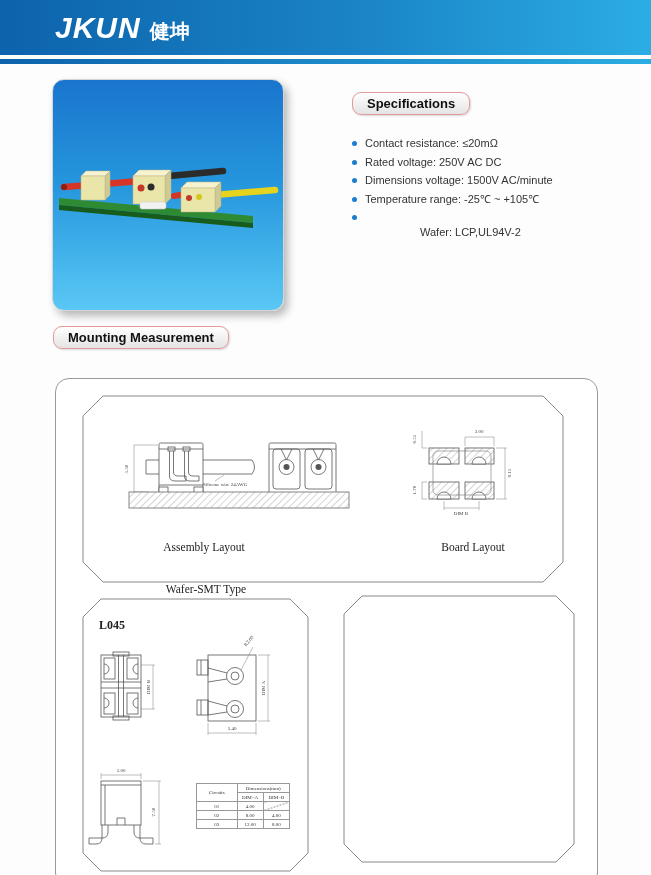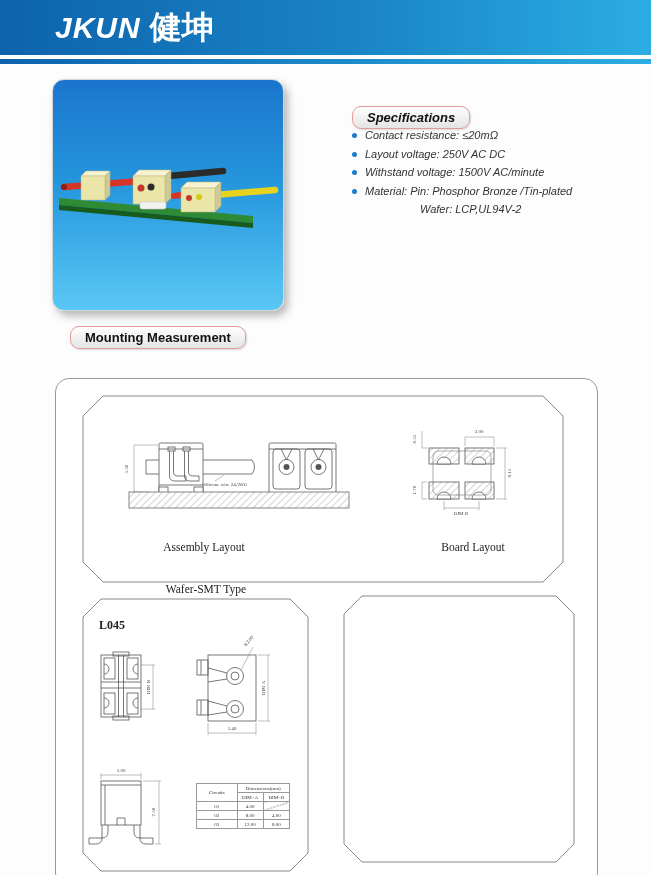--- a/index.html
+++ b/index.html
@@ -7,47 +7,47 @@
         font-family:"Liberation Sans", sans-serif;}
   .abs{position:absolute;}
 
   
   .header{left:0;top:0;width:651px;height:55px;
           background:linear-gradient(90deg,#0d63ac 0%,#1a84c6 55%,#2bade3 100%);
           display:flex;align-items:center;justify-content:space-between;
           padding:0 52px 0 55px;box-sizing:border-box;}
   .logo{color:#fff;font-weight:bold;font-style:italic;display:flex;align-items:baseline;gap:9px;}
   .logo-en{font-size:30px;letter-spacing:1px;}
-  .logo-cn{font-size:32px;font-style:normal;font-weight:bold;}
+  .logo-cn{font-size:20px;font-style:normal;font-weight:bold;}
   .series-title{color:#fff;font-weight:bold;font-size:15px;letter-spacing:.5px;}
   .header-strip{left:0;top:59px;width:651px;height:5px;
           background:linear-gradient(90deg,#0d63ac 0%,#2bade3 100%);}
 
   
   .photo{left:52px;top:79px;width:230px;height:230px;border-radius:12px;
          border:1px solid #d5d5d5;
          background:linear-gradient(180deg,#1a75cd 0%,#2596dd 45%,#5ac8f5 100%);
          box-shadow:4px 5px 8px rgba(0,0,0,.28);}
 
   
   .badge{display:inline-block;padding:3px 14px;border:1px solid #e39a9a;border-radius:9px;
          background:linear-gradient(180deg,#ffffff,#e4e4e4);
          font-size:13px;font-weight:bold;color:#111;box-shadow:1px 1px 2px rgba(0,0,0,.15);}
 
   
-  .spec-panel{left:352px;top:106px;width:275px;font-style:italic;}
-  .spec-list{}
+  .spec-panel{left:352px;top:92px;width:275px;}
+  .spec-list{margin-top:22px;}
   .spec-item{display:flex;align-items:flex-start;font-size:11px;line-height:13px;
              color:#333;margin-bottom:5.5px;}
   .dot{width:5px;height:5px;border-radius:50%;background:#1b7dcd;flex:none;
        margin:4px 8px 0 0;}
   .wafer-line{font-size:11px;line-height:13px;color:#333;margin-left:68px;}
 
   
-  .mount-badge{left:70px;top:326px;}
+  .mount-badge{left:53px;top:326px;}
   .frame{left:55px;top:378px;width:543px;height:509px;border:1px solid #999;
          border-radius:14px;background:#fff;box-sizing:border-box;font-family:Liberation Serif, serif;}
   .frame svg{position:absolute;left:0;top:0;}
   .tech{stroke:#555;stroke-width:.8;fill:none;}
   .tech-fill{stroke:#555;stroke-width:.8;fill:#fff;}
   .dim{stroke:#888;stroke-width:.55;fill:none;}
   .dim-txt{font-size:5px;fill:#444;}
   .lbl{font-size:11.5px;fill:#222;}
   .panel{stroke:#888;stroke-width:1;fill:#fff;}
 
@@ -109,29 +109,32 @@
 
   <div class="abs spec-panel">
     <span class="badge">Specifications</span>
     <div class="spec-list">
       <div class="spec-item">
           <span class="dot"></span>
           <span>Contact resistance: ≤20mΩ</span>
         </div>
       <div class="spec-item">
           <span class="dot"></span>
-          <span>Layout voltage: 250V AC DC</span>
-        </div>
-      <div class="spec-item">
-          <span class="dot"></span>
-          <span>Withstand voltage: 1500V AC/minute</span>
-        </div>
-      <div class="spec-item">
-          <span class="dot"></span>
-          <span>Material: Pin: Phosphor Bronze /Tin-plated</span>
+          <span>Rated voltage: 250V AC DC</span>
+        </div>
+      <div class="spec-item">
+          <span class="dot"></span>
+          <span>Dimensions voltage: 1500V AC/minute</span>
+        </div>
+      <div class="spec-item">
+          <span class="dot"></span>
+          <span>Temperature range: -25℃ ~ +105℃</span>
+        </div>
+      <div class="spec-item">
+          <span class="dot"></span>
         </div>
       <div class="wafer-line">Wafer: LCP,UL94V-2</div>
     </div>
   </div>
 
   <div class="abs mount-badge">
     <span class="badge">Mounting Measurement</span>
   </div>
 
   <div class="abs frame">

